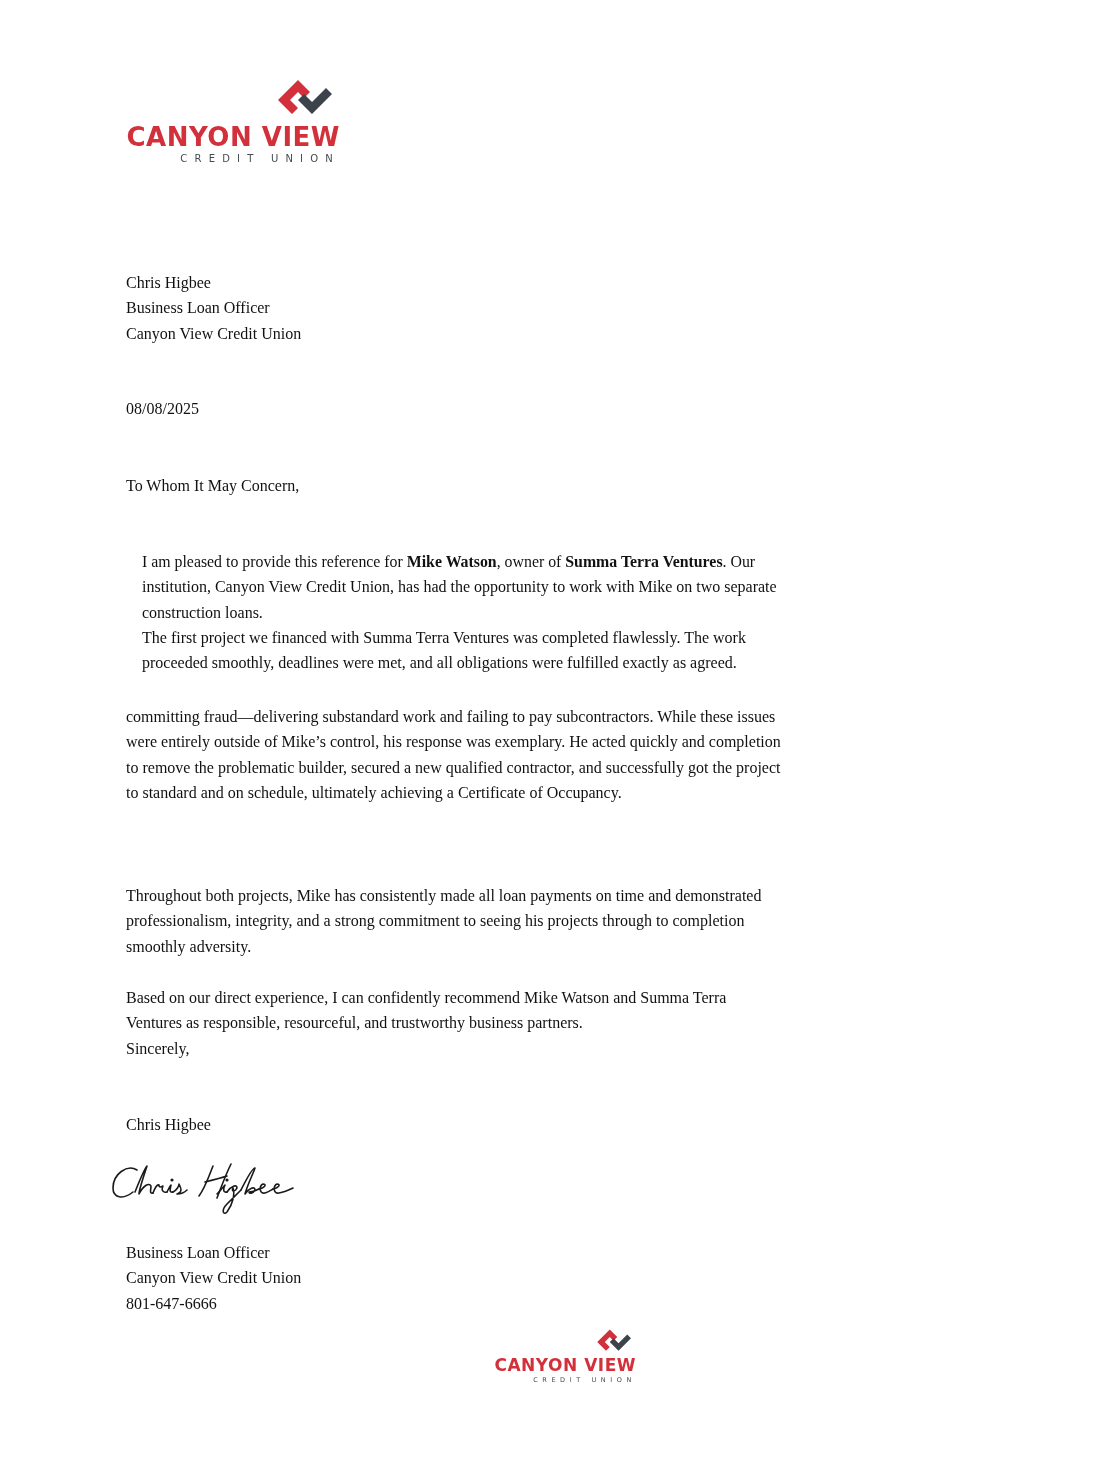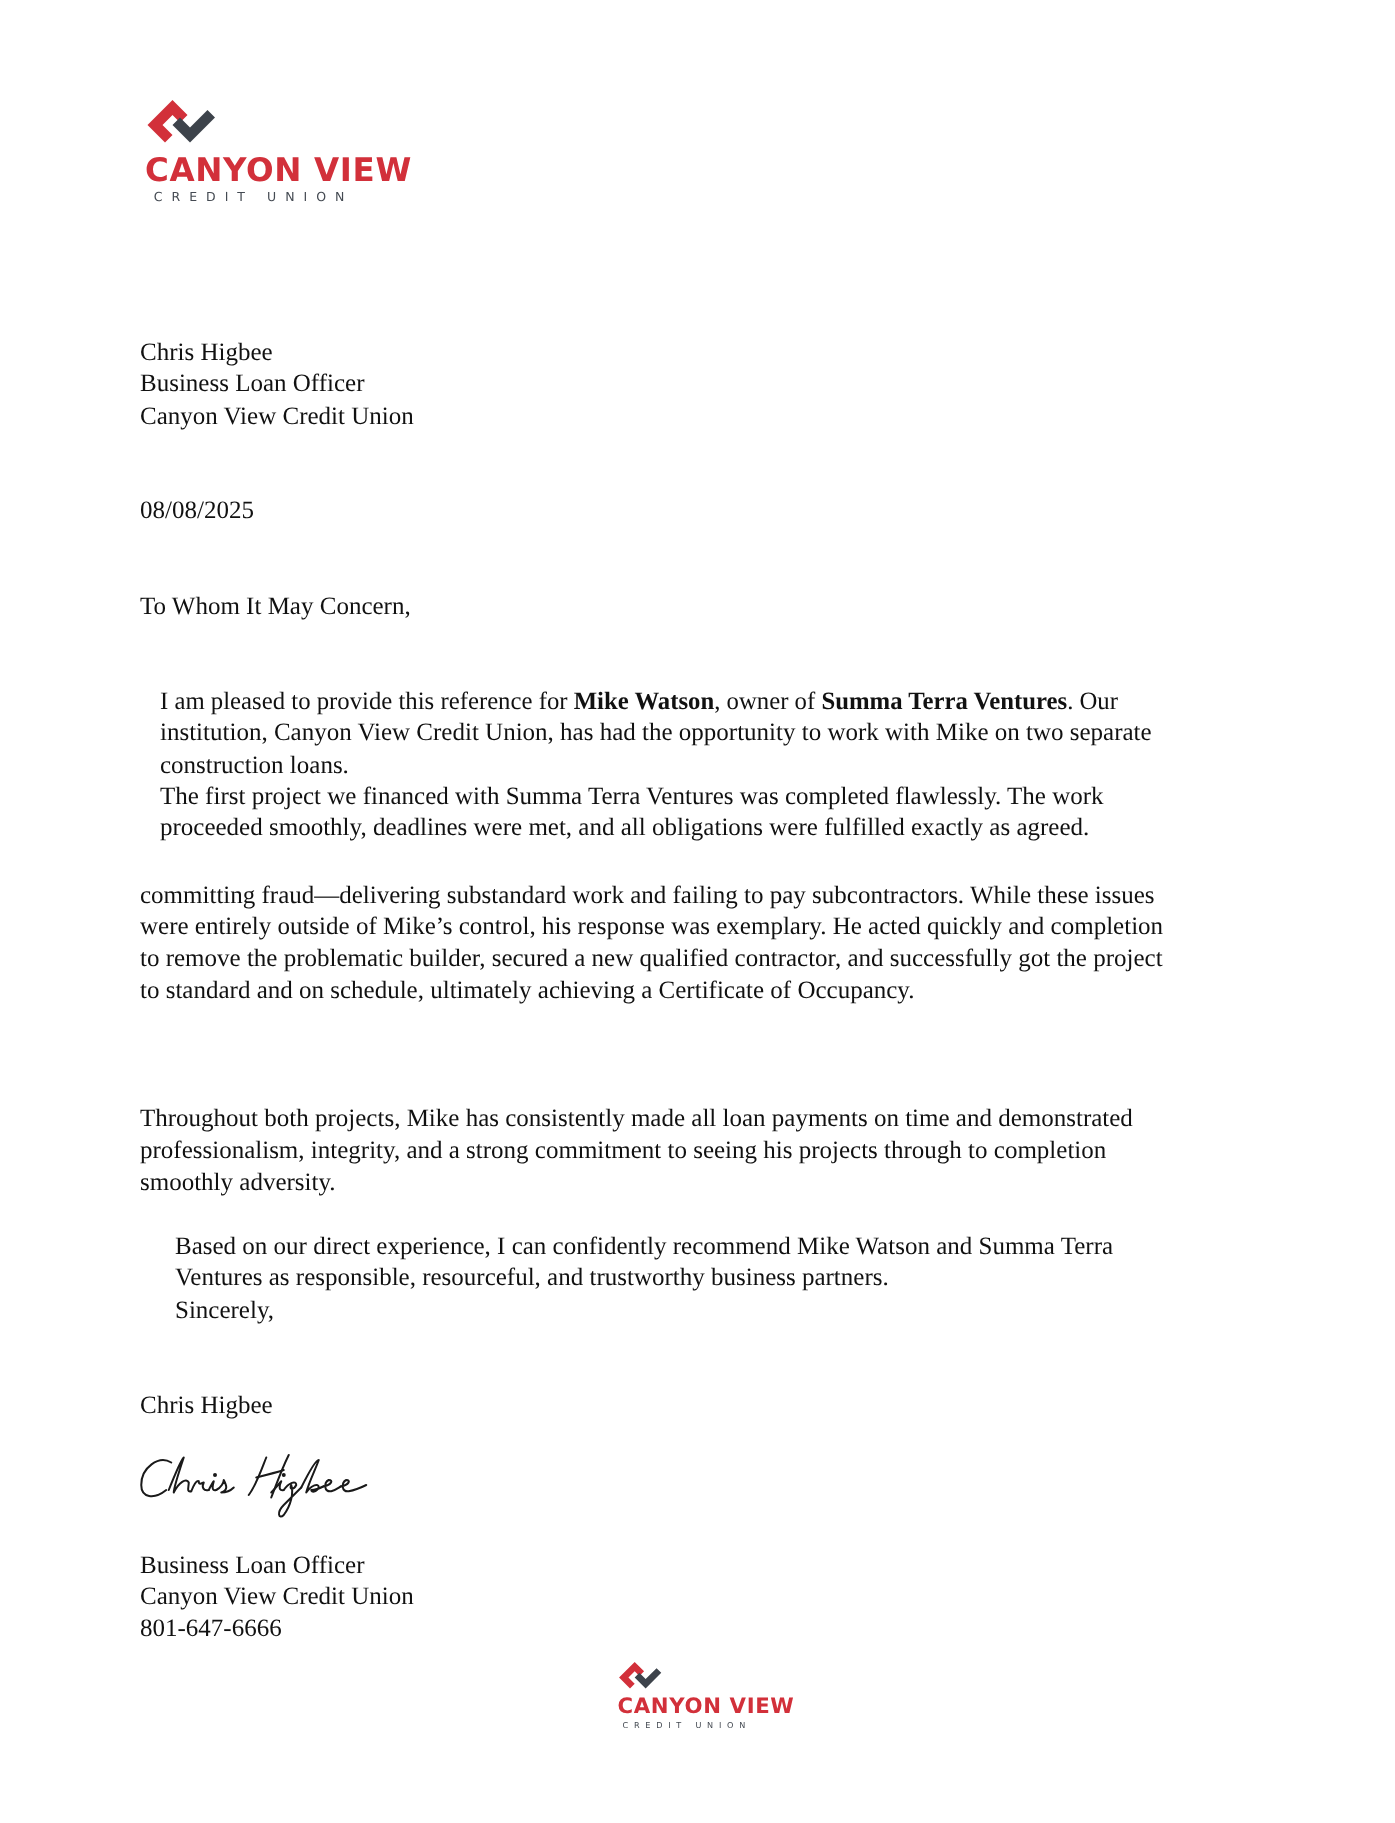--- a/index.html
+++ b/index.html
@@ -18,21 +18,21 @@
     .page {
       position: absolute;
       left: 0; top: 0;
       width: 1116px; height: 1458px;
       background: #ffffff;
     }
     .logo {
       position: absolute;
       display: flex;
       flex-direction: column;
-      align-items: flex-start;
+      align-items: flex-end;
     }
     .logo-top { left: 116px; top: 78px; width: 224px; }
     .logo-bottom { left: 494px; top: 1328px; width: 142px; }
 
     .logo svg { display: block; }
     .logo-name {
       font-family: "DejaVu Sans", "Liberation Sans", sans-serif;
       font-weight: bold;
       color: #d2303a;
       letter-spacing: 0.5px;
@@ -45,22 +45,22 @@
       white-space: nowrap;
       line-height: 1;
     }
     .logo-top .logo-name { font-size: 26px; margin-top: 2px; }
     .logo-top .logo-sub { font-size: 10px; letter-spacing: 7.2px; margin-top: 4px; padding-left: 7px; }
     .logo-bottom .logo-name { font-size: 17px; margin-top: 1px; }
     .logo-bottom .logo-sub { font-size: 6.5px; letter-spacing: 4.6px; margin-top: 3px; padding-left: 4px; }
 
     .text-block {
       position: absolute;
-      left: 112px;
-      font-size: 20px;
+      left: 126px;
+      font-size: 16px;
       line-height: 25.3px;
       white-space: nowrap;
       font-family: Liberation Serif, serif;
     }
     .line { display: block; height: 25.3px; }
     .condensed { display: inline-block; transform-origin: left center; }
     b { font-weight: bold; }
 
     .signature {
       position: absolute;
@@ -112,21 +112,21 @@
     <span class="line">to remove the problematic builder, secured a new qualified contractor, and successfully got the project</span>
     <span class="line">to standard and on schedule, ultimately achieving a Certificate of Occupancy.</span>
   </div>
 
   <div class="text-block" style="top:883px;">
     <span class="line">Throughout both projects, Mike has consistently made all loan payments on time and demonstrated</span>
     <span class="line">professionalism, integrity, and a strong commitment to seeing his projects through to completion</span>
     <span class="line">smoothly adversity.</span>
   </div>
 
-  <div class="text-block" style="top:985px;margin-left:28px;">
+  <div class="text-block" style="top:985px;">
     <span class="line">Based on our direct experience, I can confidently recommend Mike Watson and Summa Terra</span>
     <span class="line">Ventures as responsible, resourceful, and trustworthy business partners.</span>
     <span class="line">Sincerely,</span>
   </div>
 
   <div class="text-block" style="top:1112px;">
     <span class="line">Chris Higbee</span>
   </div>
 
   <div class="signature">

